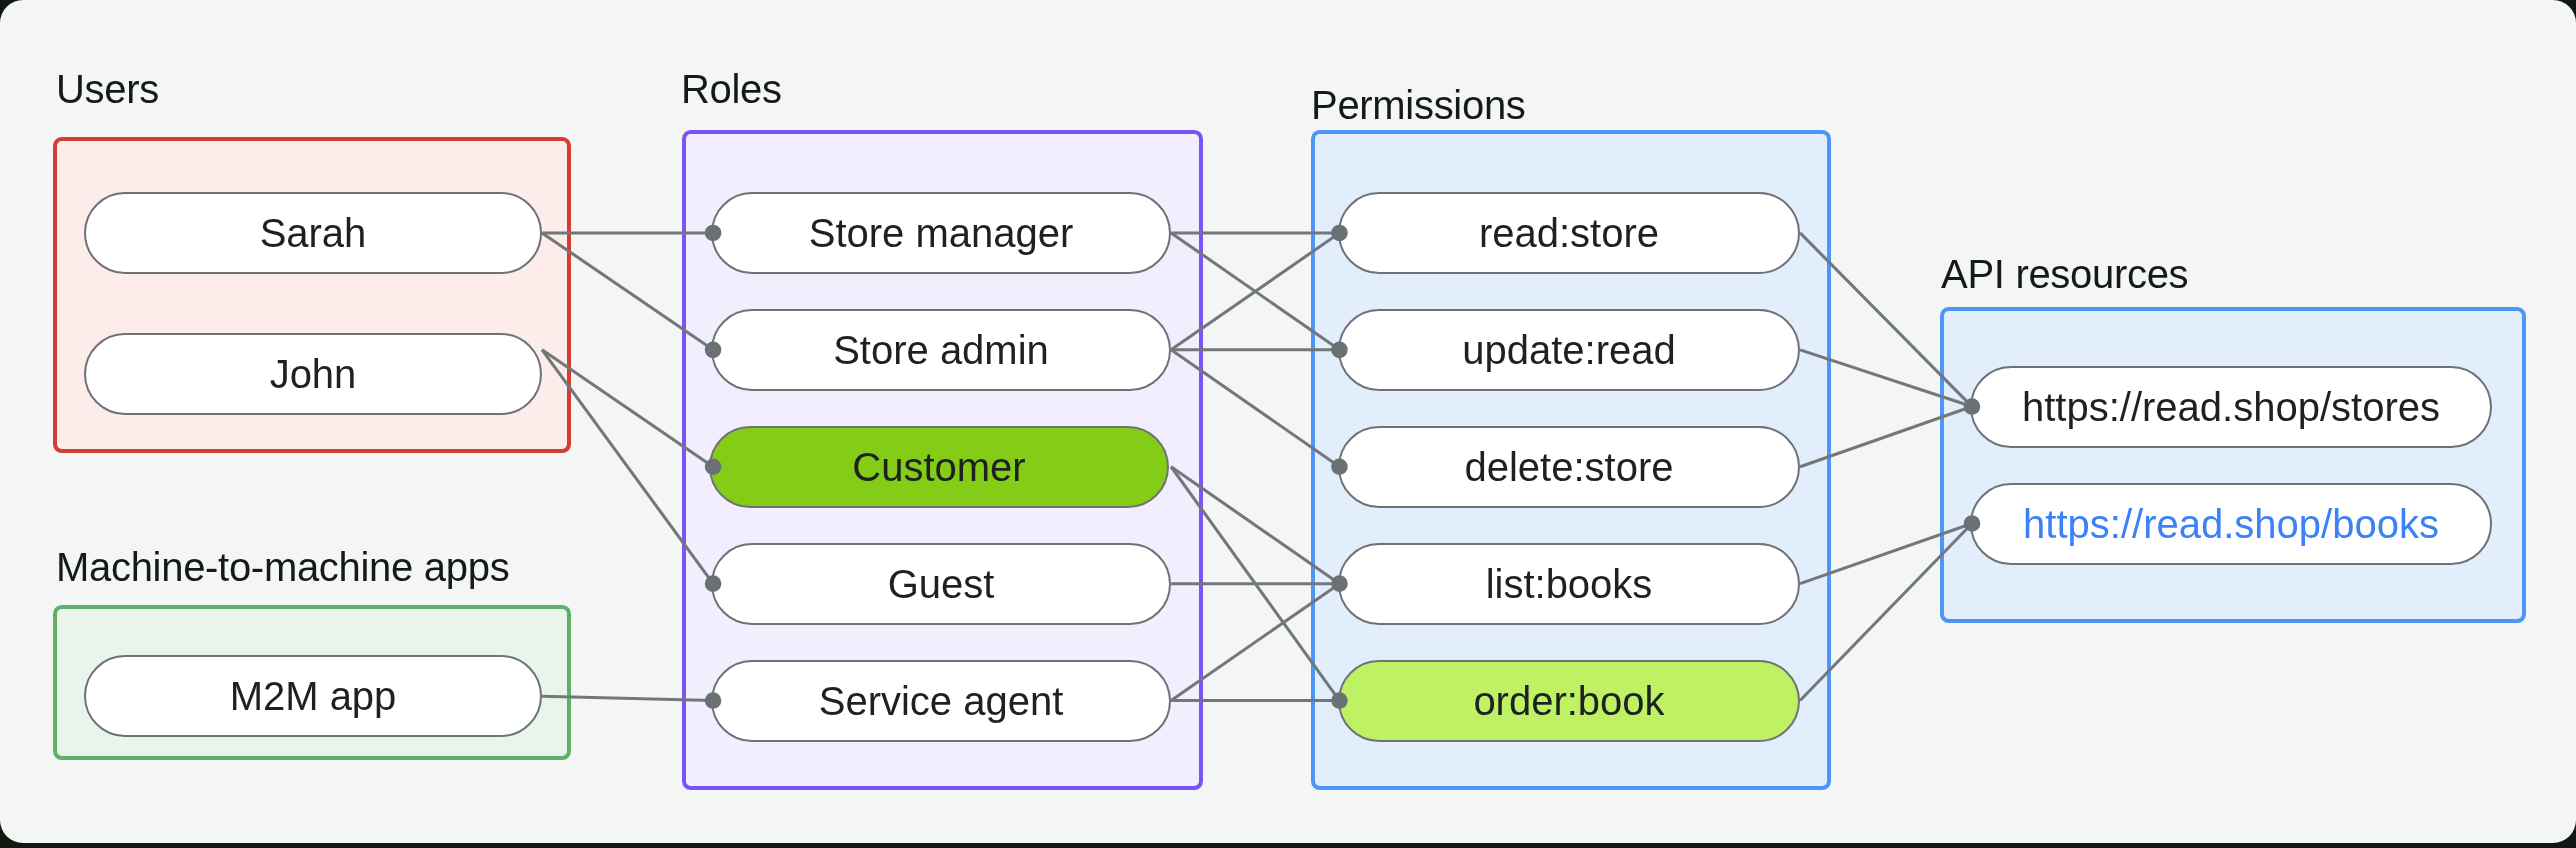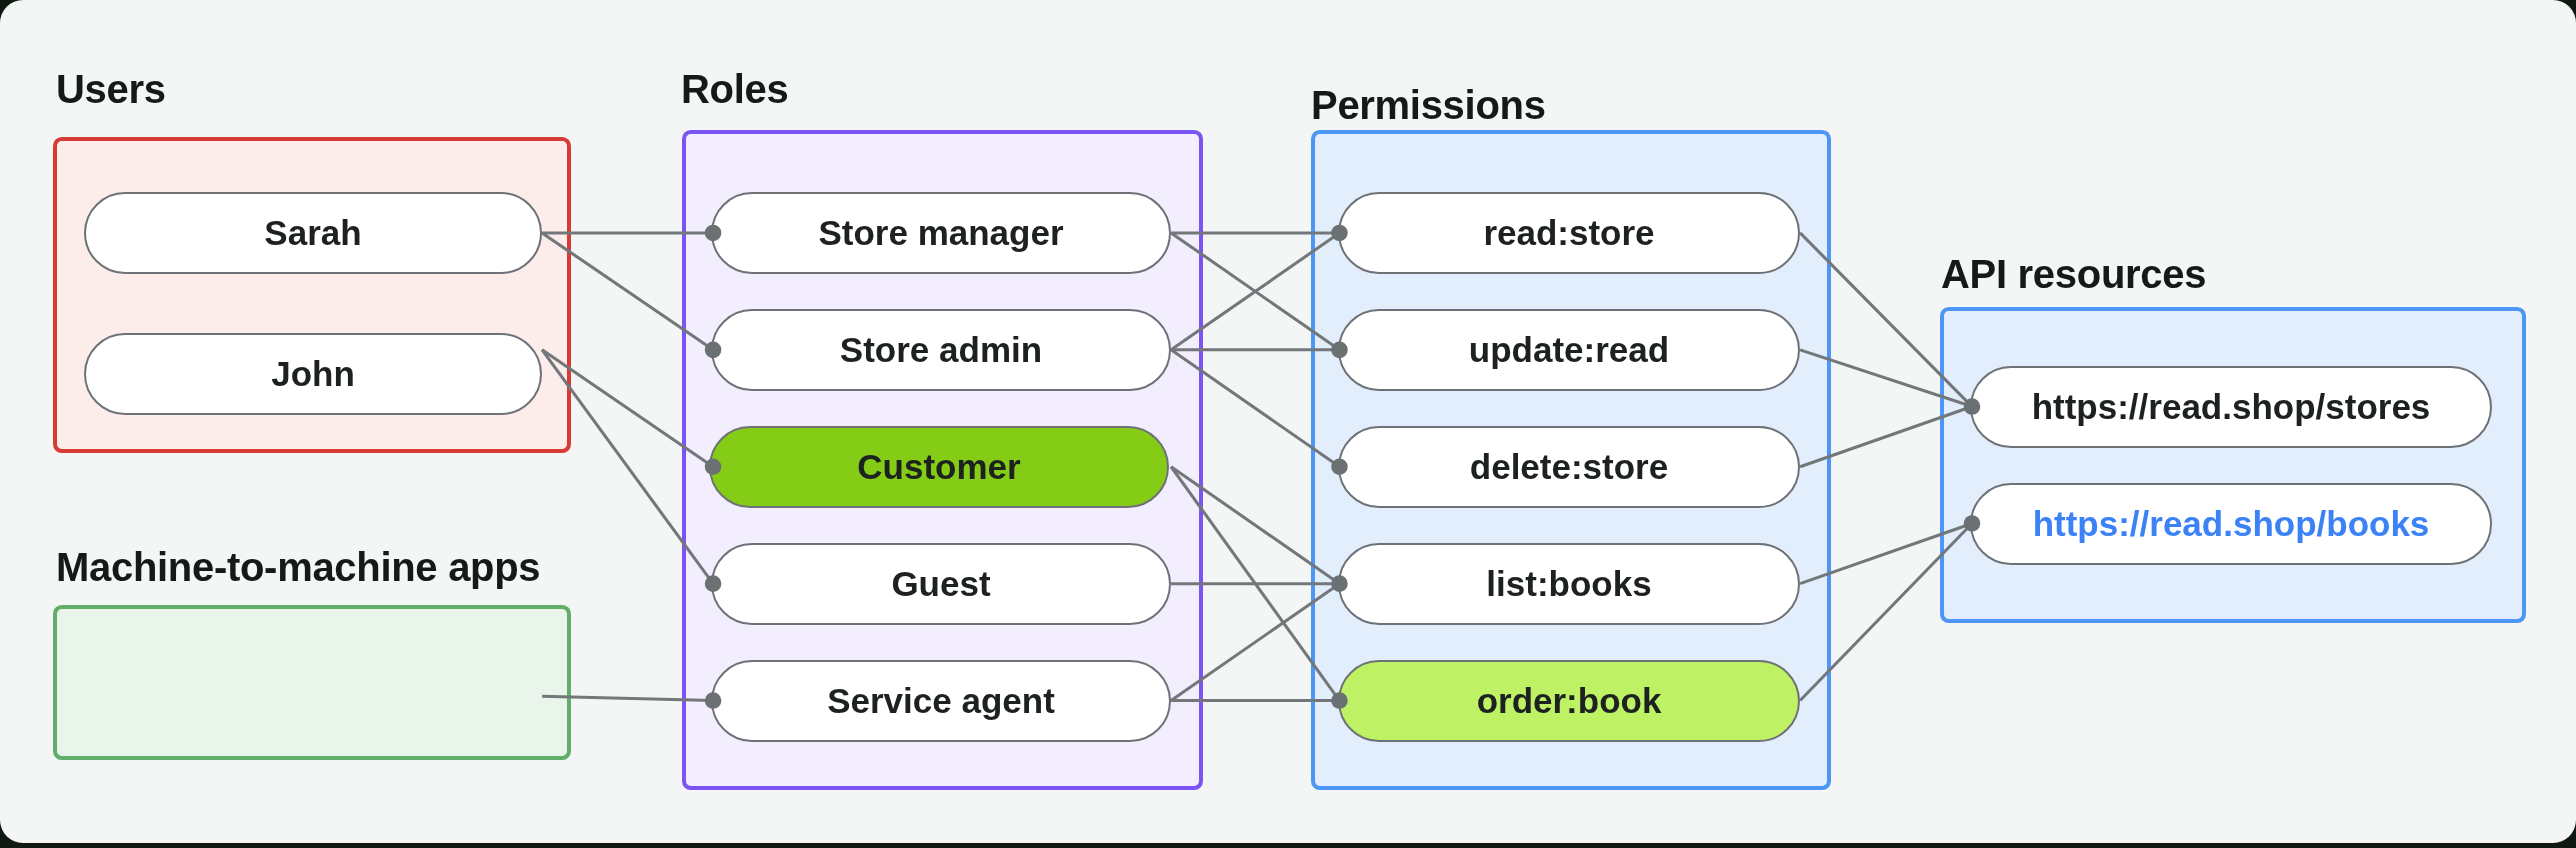--- a/index.html
+++ b/index.html
@@ -34,38 +34,38 @@
     position: absolute;
     box-sizing: border-box;
     border: 4.4px solid transparent;
     border-radius: 8.7px;
     z-index: 1;
   }
   .glabel {
     position: absolute;
     z-index: 1;
     font-size: 40px;
-    font-weight: 700;
+    font-weight: 400;
     letter-spacing: -0.3px;
     color: #151a19;
     line-height: 49px;
     white-space: nowrap;
   }
   .node {
     position: absolute;
     box-sizing: border-box;
     height: 82px;
     background: #ffffff;
     border: 2.6px solid #6e7276;
     border-radius: 41px;
     display: flex;
     align-items: center;
     justify-content: center;
-    font-size: 35px;
-    font-weight: 700;
+    font-size: 40px;
+    font-weight: 400;
     color: #1d2221;
     z-index: 3;
     white-space: nowrap;
   }
   #edges-layer { z-index: 2; }
   #dots-layer  { z-index: 4; }
 </style>
 </head>
 <body style="background: rgb(15, 25, 18);">
 
@@ -103,20 +103,21 @@
   <div class="gbox" style="left: 1940px; top: 307px; width: 586px; height: 316px; border-color: rgb(77, 150, 245); background: rgb(226, 238, 252);"></div>
 
   <div class="glabel" style="left:56px;  top:65px;">Users</div>
   <div class="glabel" style="left:56px;  top:543px;">Machine-to-machine apps</div>
   <div class="glabel" style="left:681px; top:65px;">Roles</div>
   <div class="glabel" style="left:1311px;top:65px;margin-top:16px;">Permissions</div>
   <div class="glabel" style="left:1941px;top:250px;">API resources</div>
 
   <div class="node" style="left: 84px; top: 192px; width: 458px; border-color: rgb(110, 114, 118); background: rgb(255, 255, 255); color: rgb(29, 34, 33);">Sarah</div>
     <div class="node" style="left: 84px; top: 309px; width: 458px; border-color: rgb(110, 114, 118); background: rgb(255, 255, 255); color: rgb(29, 34, 33); margin-top: 24px;">John</div>
+    <div class="node" style="left: 84px; top: 655px; width: 458px; border-color: rgb(110, 114, 118); background: rgb(255, 255, 255); color: rgb(29, 34, 33);">M2M app</div>
     <div class="node" style="left: 711px; top: 309px; width: 460px; border-color: rgb(110, 114, 118); background: rgb(255, 255, 255); color: rgb(29, 34, 33);">Store admin</div>
     <div class="node" style="left: 711px; top: 192px; width: 460px; border-color: rgb(110, 114, 118); background: rgb(255, 255, 255); color: rgb(29, 34, 33);">Store manager</div>
     <div class="node" style="left: 709px; top: 426px; width: 460px; border-color: rgb(110, 114, 118); background: #84cc16; color: rgb(29, 34, 33);">Customer</div>
     <div class="node" style="left: 711px; top: 543px; width: 460px; border-color: rgb(110, 114, 118); background: rgb(255, 255, 255); color: rgb(29, 34, 33);">Guest</div>
     <div class="node" style="left: 711px; top: 660px; width: 460px; border-color: rgb(110, 114, 118); background: rgb(255, 255, 255); color: rgb(29, 34, 33);">Service agent</div>
     <div class="node" style="left: 1338px; top: 192px; width: 462px; border-color: rgb(110, 114, 118); background: rgb(255, 255, 255); color: rgb(29, 34, 33);">read:store</div>
     <div class="node" style="left: 1338px; top: 309px; width: 462px; border-color: rgb(110, 114, 118); background: rgb(255, 255, 255); color: rgb(29, 34, 33);">update:read</div>
     <div class="node" style="left: 1338px; top: 426px; width: 462px; border-color: rgb(110, 114, 118); background: rgb(255, 255, 255); color: rgb(29, 34, 33);">delete:store</div>
     <div class="node" style="left: 1338px; top: 543px; width: 462px; border-color: rgb(110, 114, 118); background: rgb(255, 255, 255); color: rgb(29, 34, 33);">list:books</div>
     <div class="node" style="left: 1338px; top: 660px; width: 462px; border-color: rgb(110, 114, 118); background: #bef264; color: rgb(29, 34, 33);">order:book</div>

